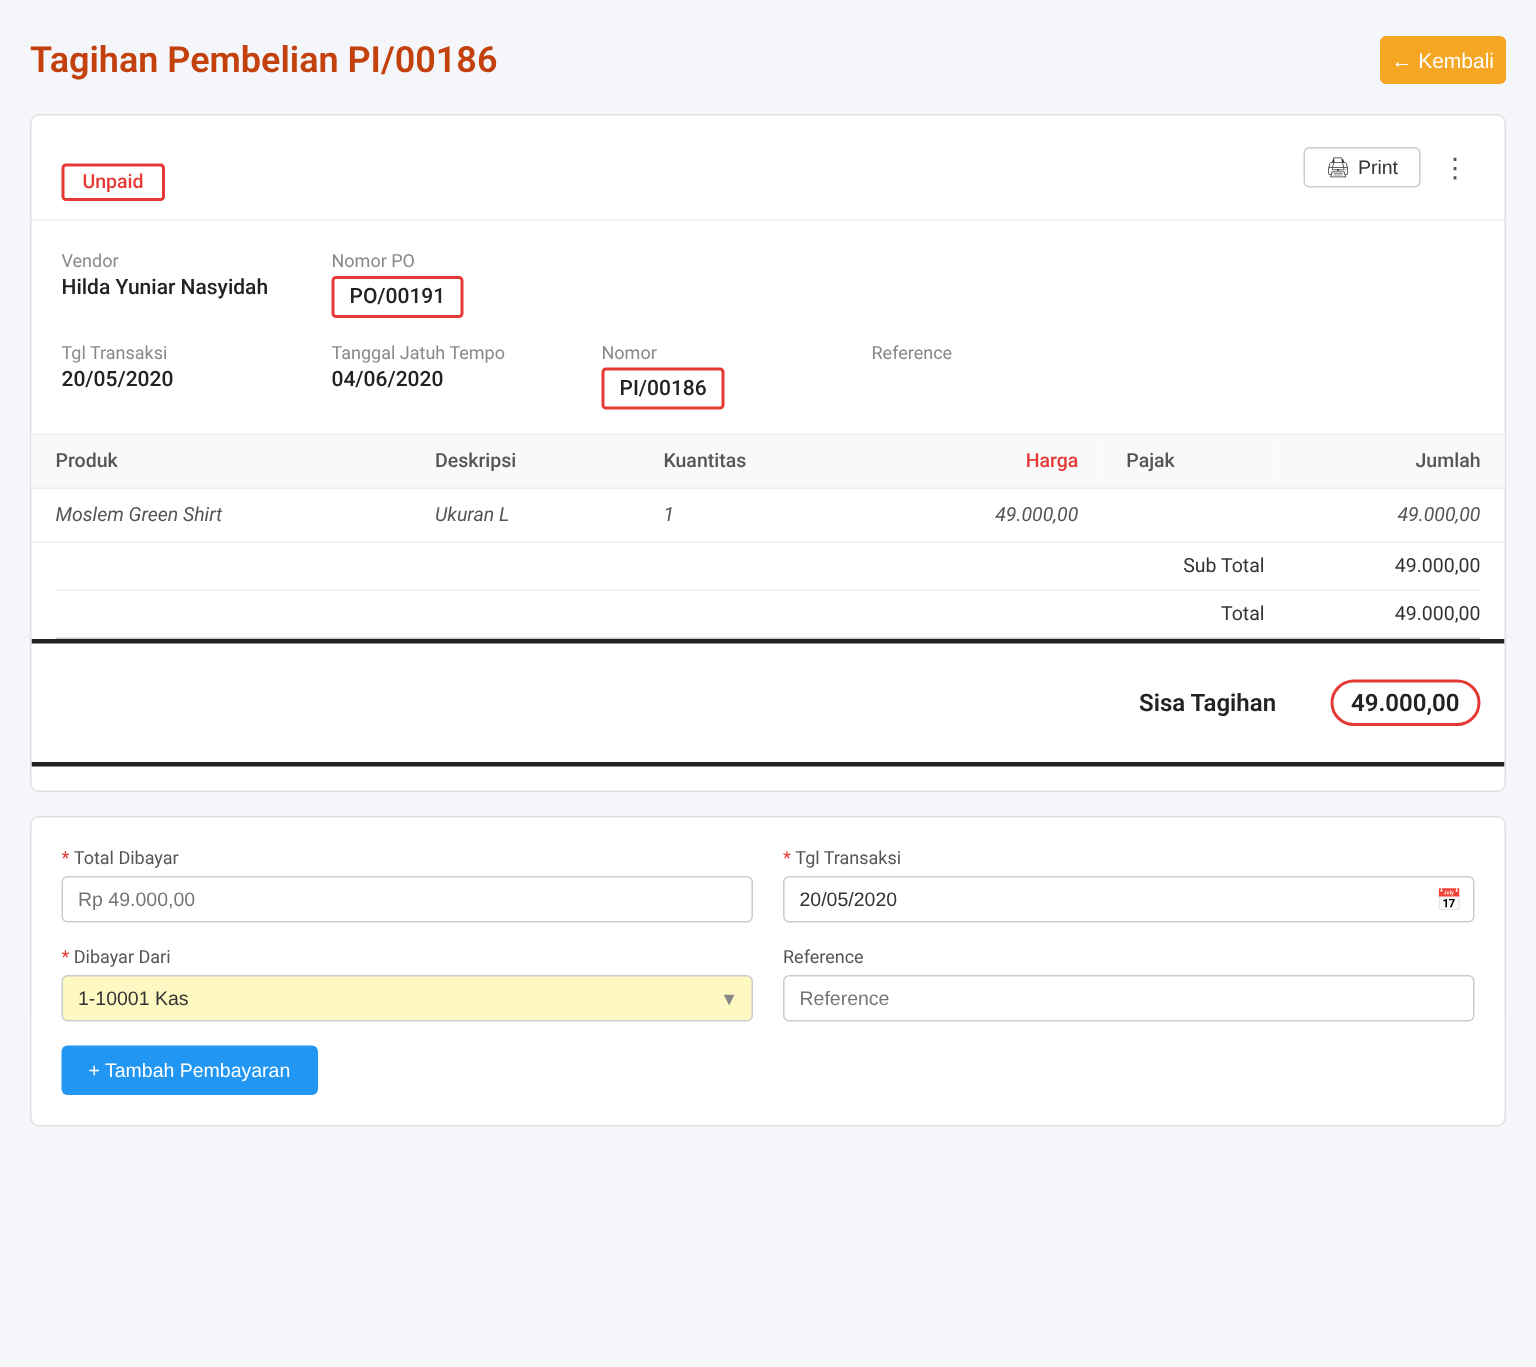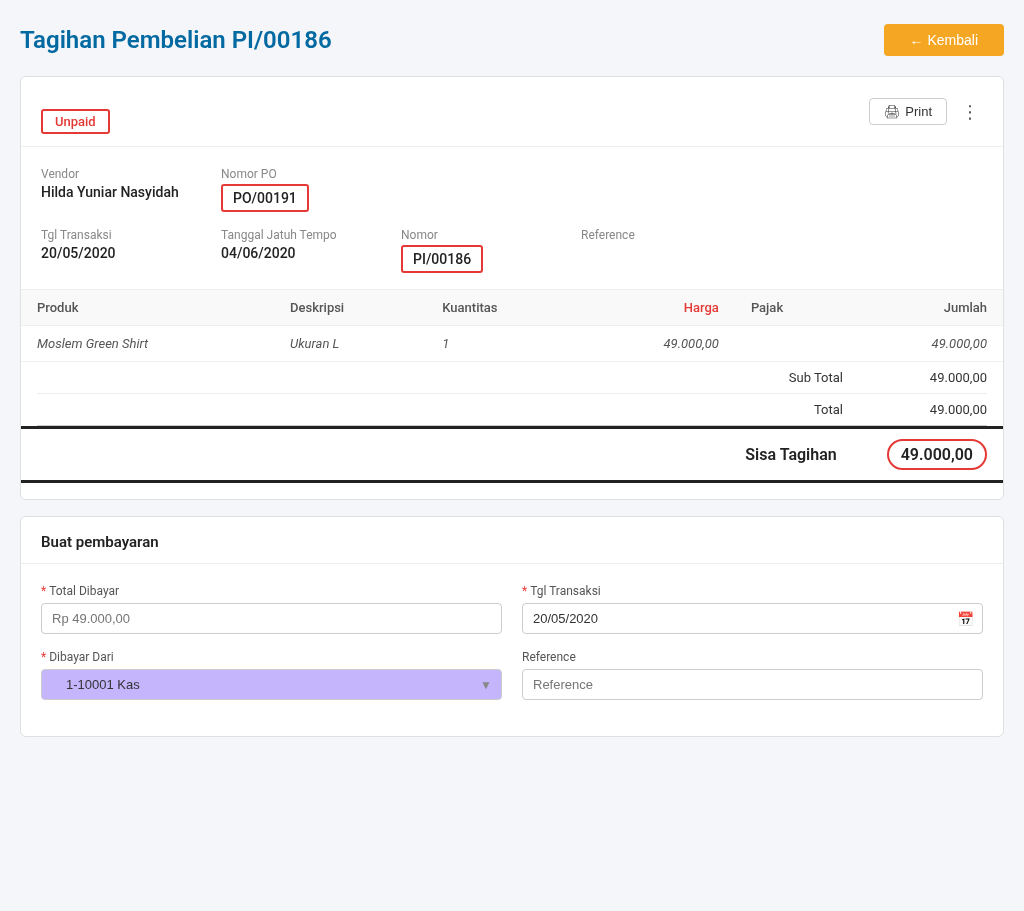--- a/index.html
+++ b/index.html
@@ -16,27 +16,27 @@
     }
     .page-header {
       display: flex;
       justify-content: space-between;
       align-items: center;
       margin-bottom: 20px;
     }
     .page-title {
       font-size: 24px;
       font-weight: 600;
-      color: #0369a1;
+      color: #c2410c;
     }
     .btn-kembali {
       background: #f5a623;
       color: white;
       border: none;
-      padding: 8px 26px;
+      padding: 8px 8px;
       border-radius: 4px;
       cursor: pointer;
       font-size: 14px;
       display: flex;
       align-items: center;
       gap: 6px;
     }
     .card {
       background: white;
       border-radius: 6px;
@@ -154,25 +154,25 @@
     }
     .subtotal-value {
       font-size: 13px;
       color: #333;
       min-width: 100px;
       text-align: right;
     }
     .sisa-section {
       border-top: 3px solid #222;
       border-bottom: 3px solid #222;
-      padding: 10px 16px;
+      padding: 24px 16px;
       display: flex;
       justify-content: flex-end;
       align-items: center;
-      gap: 50px;
+      gap: 36px;
       margin: 0 0 16px;
     }
     .sisa-label {
       font-size: 16px;
       font-weight: 600;
       color: #222;
     }
     .sisa-value {
       font-size: 16px;
       font-weight: 600;
@@ -233,25 +233,25 @@
       font-size: 14px;
       pointer-events: none;
     }
     .form-select-wrapper {
       position: relative;
     }
     .form-select-wrapper select {
       width: 100%;
       border: 1px solid #ccc;
       border-radius: 4px;
-      padding: 7px 30px 7px 24px;
+      padding: 7px 30px 7px 10px;
       font-size: 13px;
       color: #333;
       appearance: none;
-      background: #c4b5fd;
+      background: #fef9c3;
       outline: none;
       cursor: pointer;
     }
     .form-select-wrapper .chevron {
       position: absolute;
       right: 10px;
       top: 50%;
       transform: translateY(-50%);
       color: #888;
       pointer-events: none;
@@ -371,21 +371,20 @@
       </div>
 
       <div class="sisa-section">
         <span class="sisa-label">Sisa Tagihan</span>
         <span class="sisa-value">49.000,00</span>
       </div>
     </div>
   </div>
 
   <div class="card">
-    <div class="payment-title">Buat pembayaran</div>
     <div class="payment-body">
 
       <div class="form-row">
         <div class="form-group">
           <div class="form-label">
             <span class="required">*</span>
             <span>Total Dibayar</span>
           </div>
           <input class="form-input" type="text" placeholder="Rp 49.000,00" style="">
         </div>
@@ -413,15 +412,16 @@
             </select>
             <span class="chevron">▼</span>
           </div>
         </div>
         <div class="form-group">
           <div class="form-label">Reference</div>
           <input class="form-input" type="text" placeholder="Reference" style="">
         </div>
       </div>
 
+      <button class="btn-tambah">+ Tambah Pembayaran</button>
     </div>
   </div>
 </div>
 
 </body></html>

